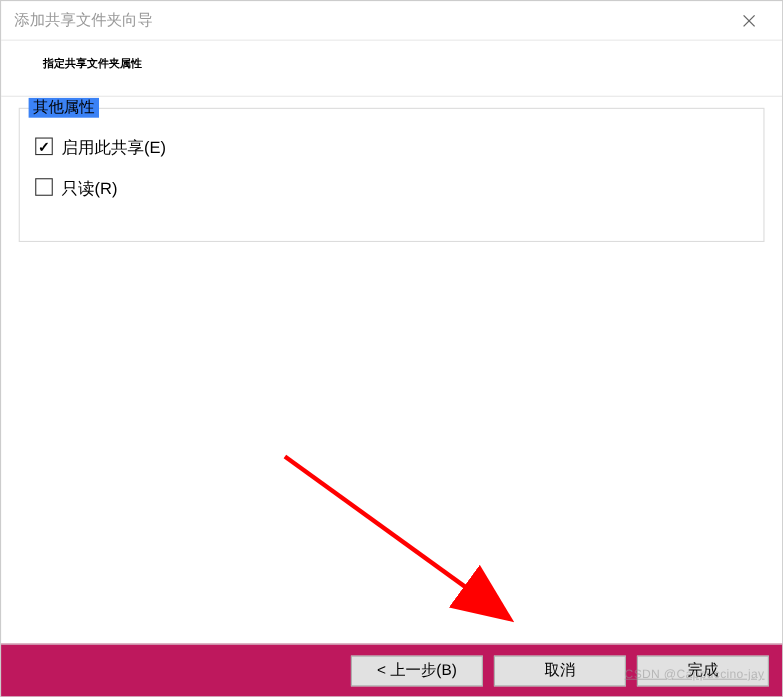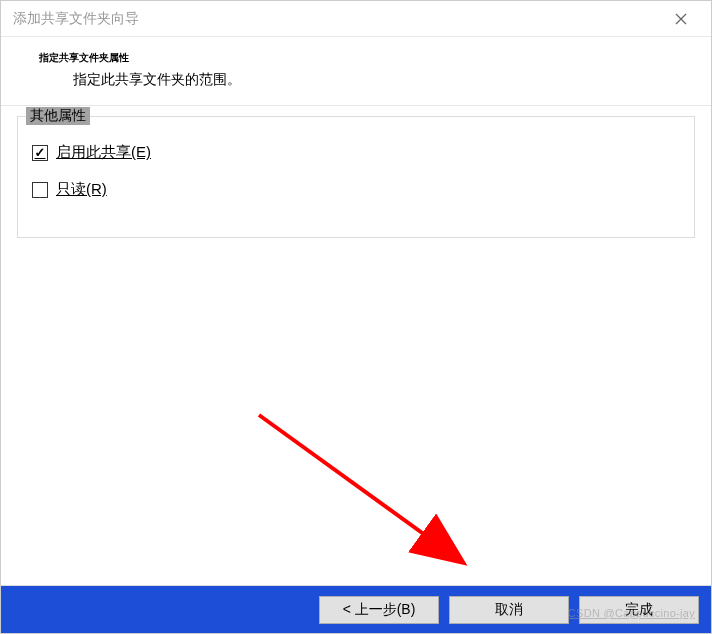--- a/index.html
+++ b/index.html
@@ -67,30 +67,29 @@
     .fieldset {
       margin: 10px 16px 0 16px;
       border: 1px solid #dcdcdc;
       position: relative;
       padding: 18px 14px 18px 14px;
     }
     .fieldset-legend {
       position: absolute;
       top: -10px;
       left: 8px;
-      background: #a3a3a3;
+      background: #3b82f6;
       padding: 0 4px;
       font-size: 14px;
       color: #000;
     }
     .checkbox-row {
       display: flex;
-      align-items: center;
+      align-items: flex-start;
       margin: 8px 0 18px 0;
-      text-decoration: underline;
     }
     .checkbox-row:last-child { margin-bottom: 20px; }
     .checkbox {
       width: 16px;
       height: 16px;
       border: 1px solid #333;
       margin-right: 8px;
       display: inline-flex;
       align-items: center;
       justify-content: center;
@@ -112,21 +111,21 @@
       bottom: 0;
       left: 0;
       right: 0;
       height: 48px;
       border-top: 1px solid #dcdcdc;
       display: flex;
       align-items: center;
       justify-content: flex-end;
       padding-right: 12px;
       gap: 10px;
-      background: #1d4ed8;
+      background: #be185d;
     }
     .btn {
       min-width: 120px;
       height: 28px;
       border: 1px solid #adadad;
       background: #e1e1e1;
       font-size: 14px;
       color: #000;
       display: inline-flex;
       align-items: center;
@@ -161,21 +160,20 @@
     <div class="close-btn">
       <svg viewBox="0 0 12 12">
           <line x1="1" y1="1" x2="11" y2="11" stroke="#666" stroke-width="1.2"></line>
           <line x1="11" y1="1" x2="1" y2="11" stroke="#666" stroke-width="1.2"></line>
         </svg>
     </div>
   </div>
 
   <div class="header-section">
     <div class="header-title">指定共享文件夹属性</div>
-    <div class="header-subtitle">指定此共享文件夹的范围。</div>
   </div>
 
   <div class="divider"></div>
 
   <div class="content">
     <div class="fieldset">
       <div class="fieldset-legend">其他属性</div>
 
       <div class="checkbox-row">
         <span class="checkbox checked"></span>

